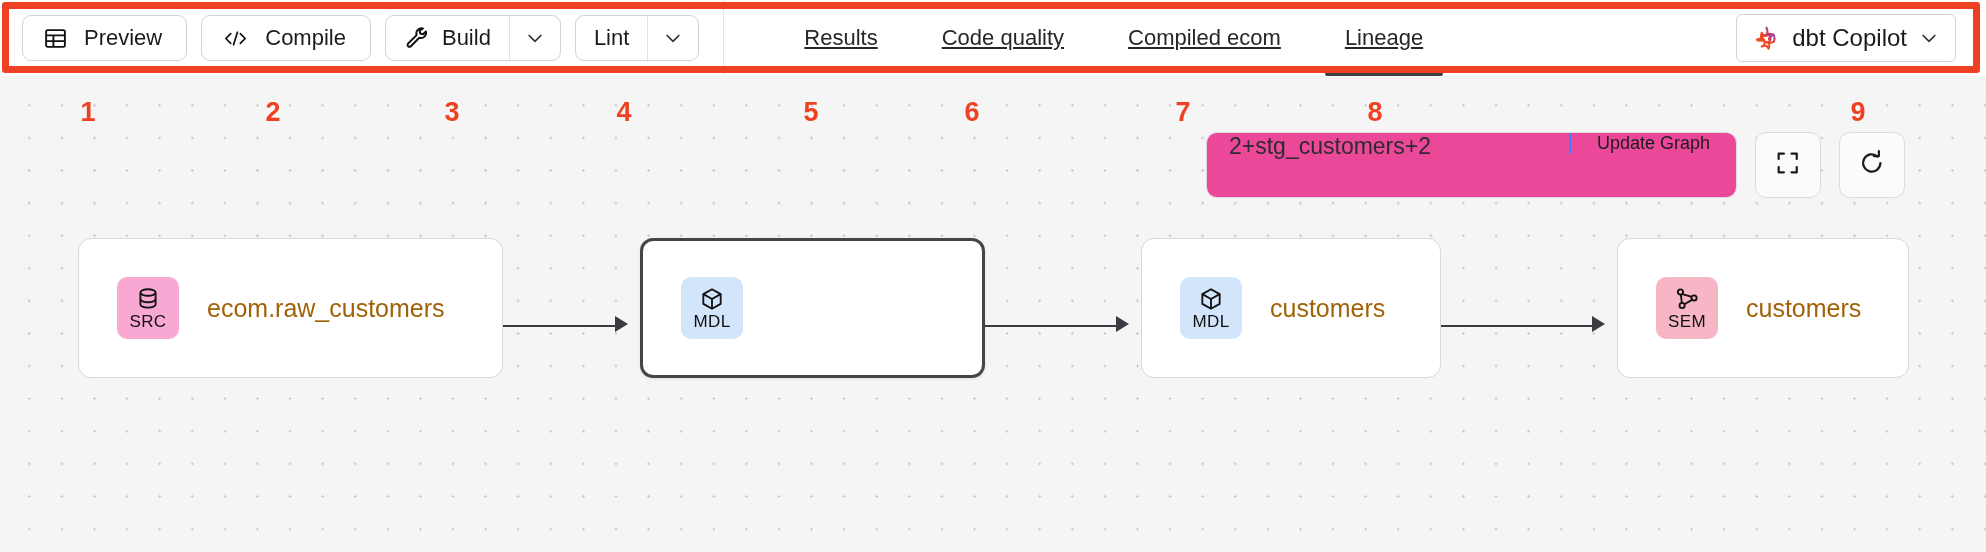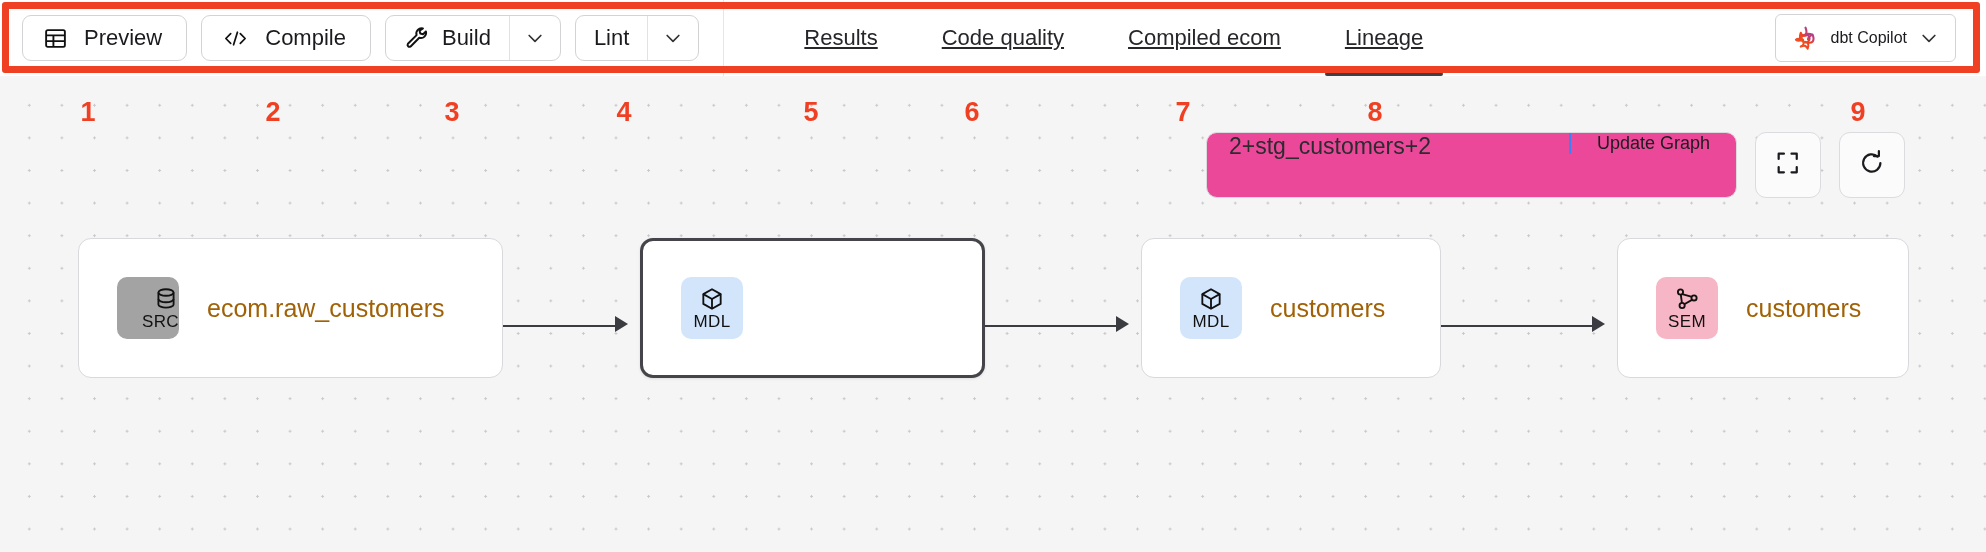--- a/index.html
+++ b/index.html
@@ -58,21 +58,21 @@
   }
   .tab.active::after{
     content:"";position:absolute;left:12px;right:12px;bottom:0;height:4px;background:#3f3f46;border-radius:2px;
   }
 
   .tb-right{margin-left:auto;display:flex;align-items:center;padding-right:30px;}
   .copilot{
     display:flex;align-items:center;gap:12px;
     border:1px solid #d3d3d6;border-radius:6px;background:#fff;
     height:48px;padding:0 16px;box-sizing:border-box;
-    font-size:16px;color:#1b1b1f;cursor:pointer;white-space:nowrap;
+    font-size:24px;color:#1b1b1f;cursor:pointer;white-space:nowrap;
   }
 
   
   #redbox{
     position:absolute;left:2px;top:2px;width:1978px;height:71px;
     border:7px solid #ef4023;border-radius:3px;
     box-sizing:border-box;pointer-events:none;
   }
   .num{
     position:absolute;color:#ef4023;font-weight:bold;font-size:27px;
@@ -143,21 +143,21 @@
   <div class="edge" style="left:503px;width:112px;"></div>
   <div class="arrow" style="left:615px;"></div>
 
   <div class="edge" style="left:985px;width:131px;"></div>
   <div class="arrow" style="left:1116px;"></div>
 
   <div class="edge" style="left:1441px;width:151px;"></div>
   <div class="arrow" style="left:1592px;"></div>
 
   <div class="node" style="left:78px;width:425px;">
-    <div class="badge" style="background:#a3a3a3;align-items:flex-end;">
+    <div class="badge" style="background:#f9a8d4;">
       <span>
         <svg width="26" height="26" viewBox="0 0 24 24" fill="none" stroke="#111" stroke-width="1.7">
           <ellipse cx="12" cy="6" rx="7" ry="3"></ellipse>
           <path d="M5 6v6c0 1.66 3.13 3 7 3s7-1.34 7-3V6"></path>
           <path d="M5 12v5c0 1.66 3.13 3 7 3s7-1.34 7-3v-5"></path>
         </svg>
       </span>
       <span class="bl">SRC</span>
     </div>
     <div class="nm">ecom.raw_customers</div>

